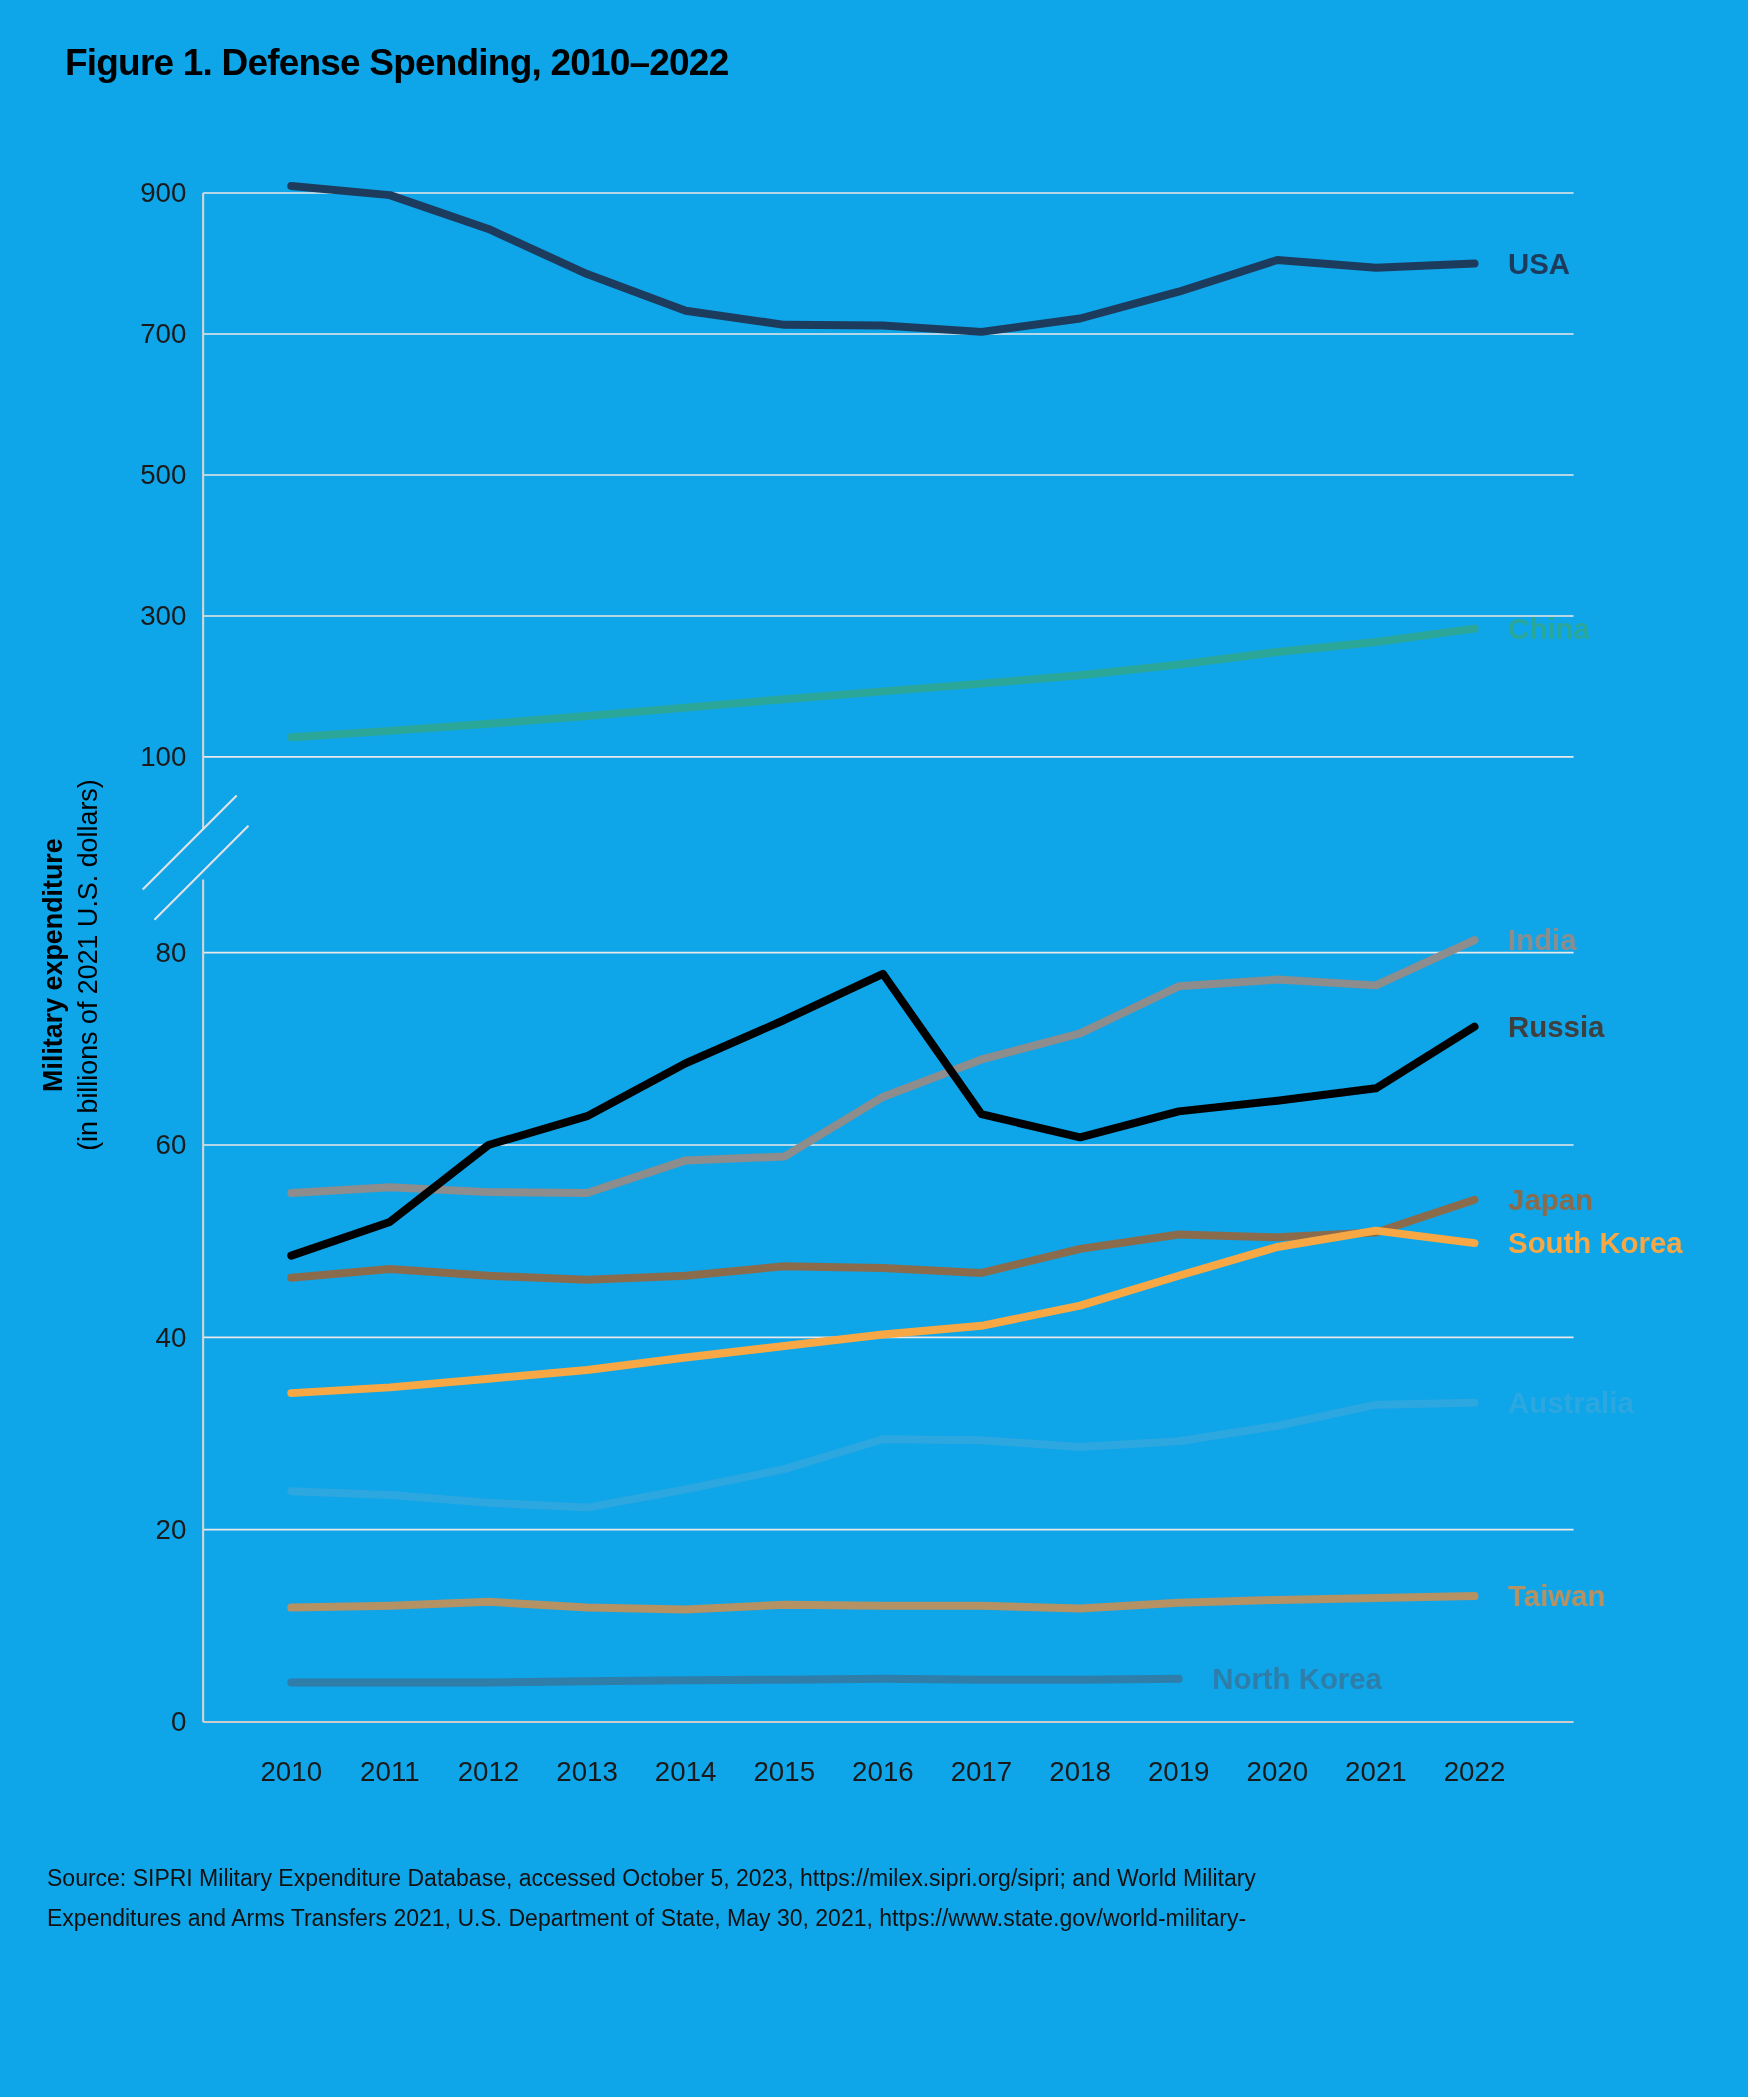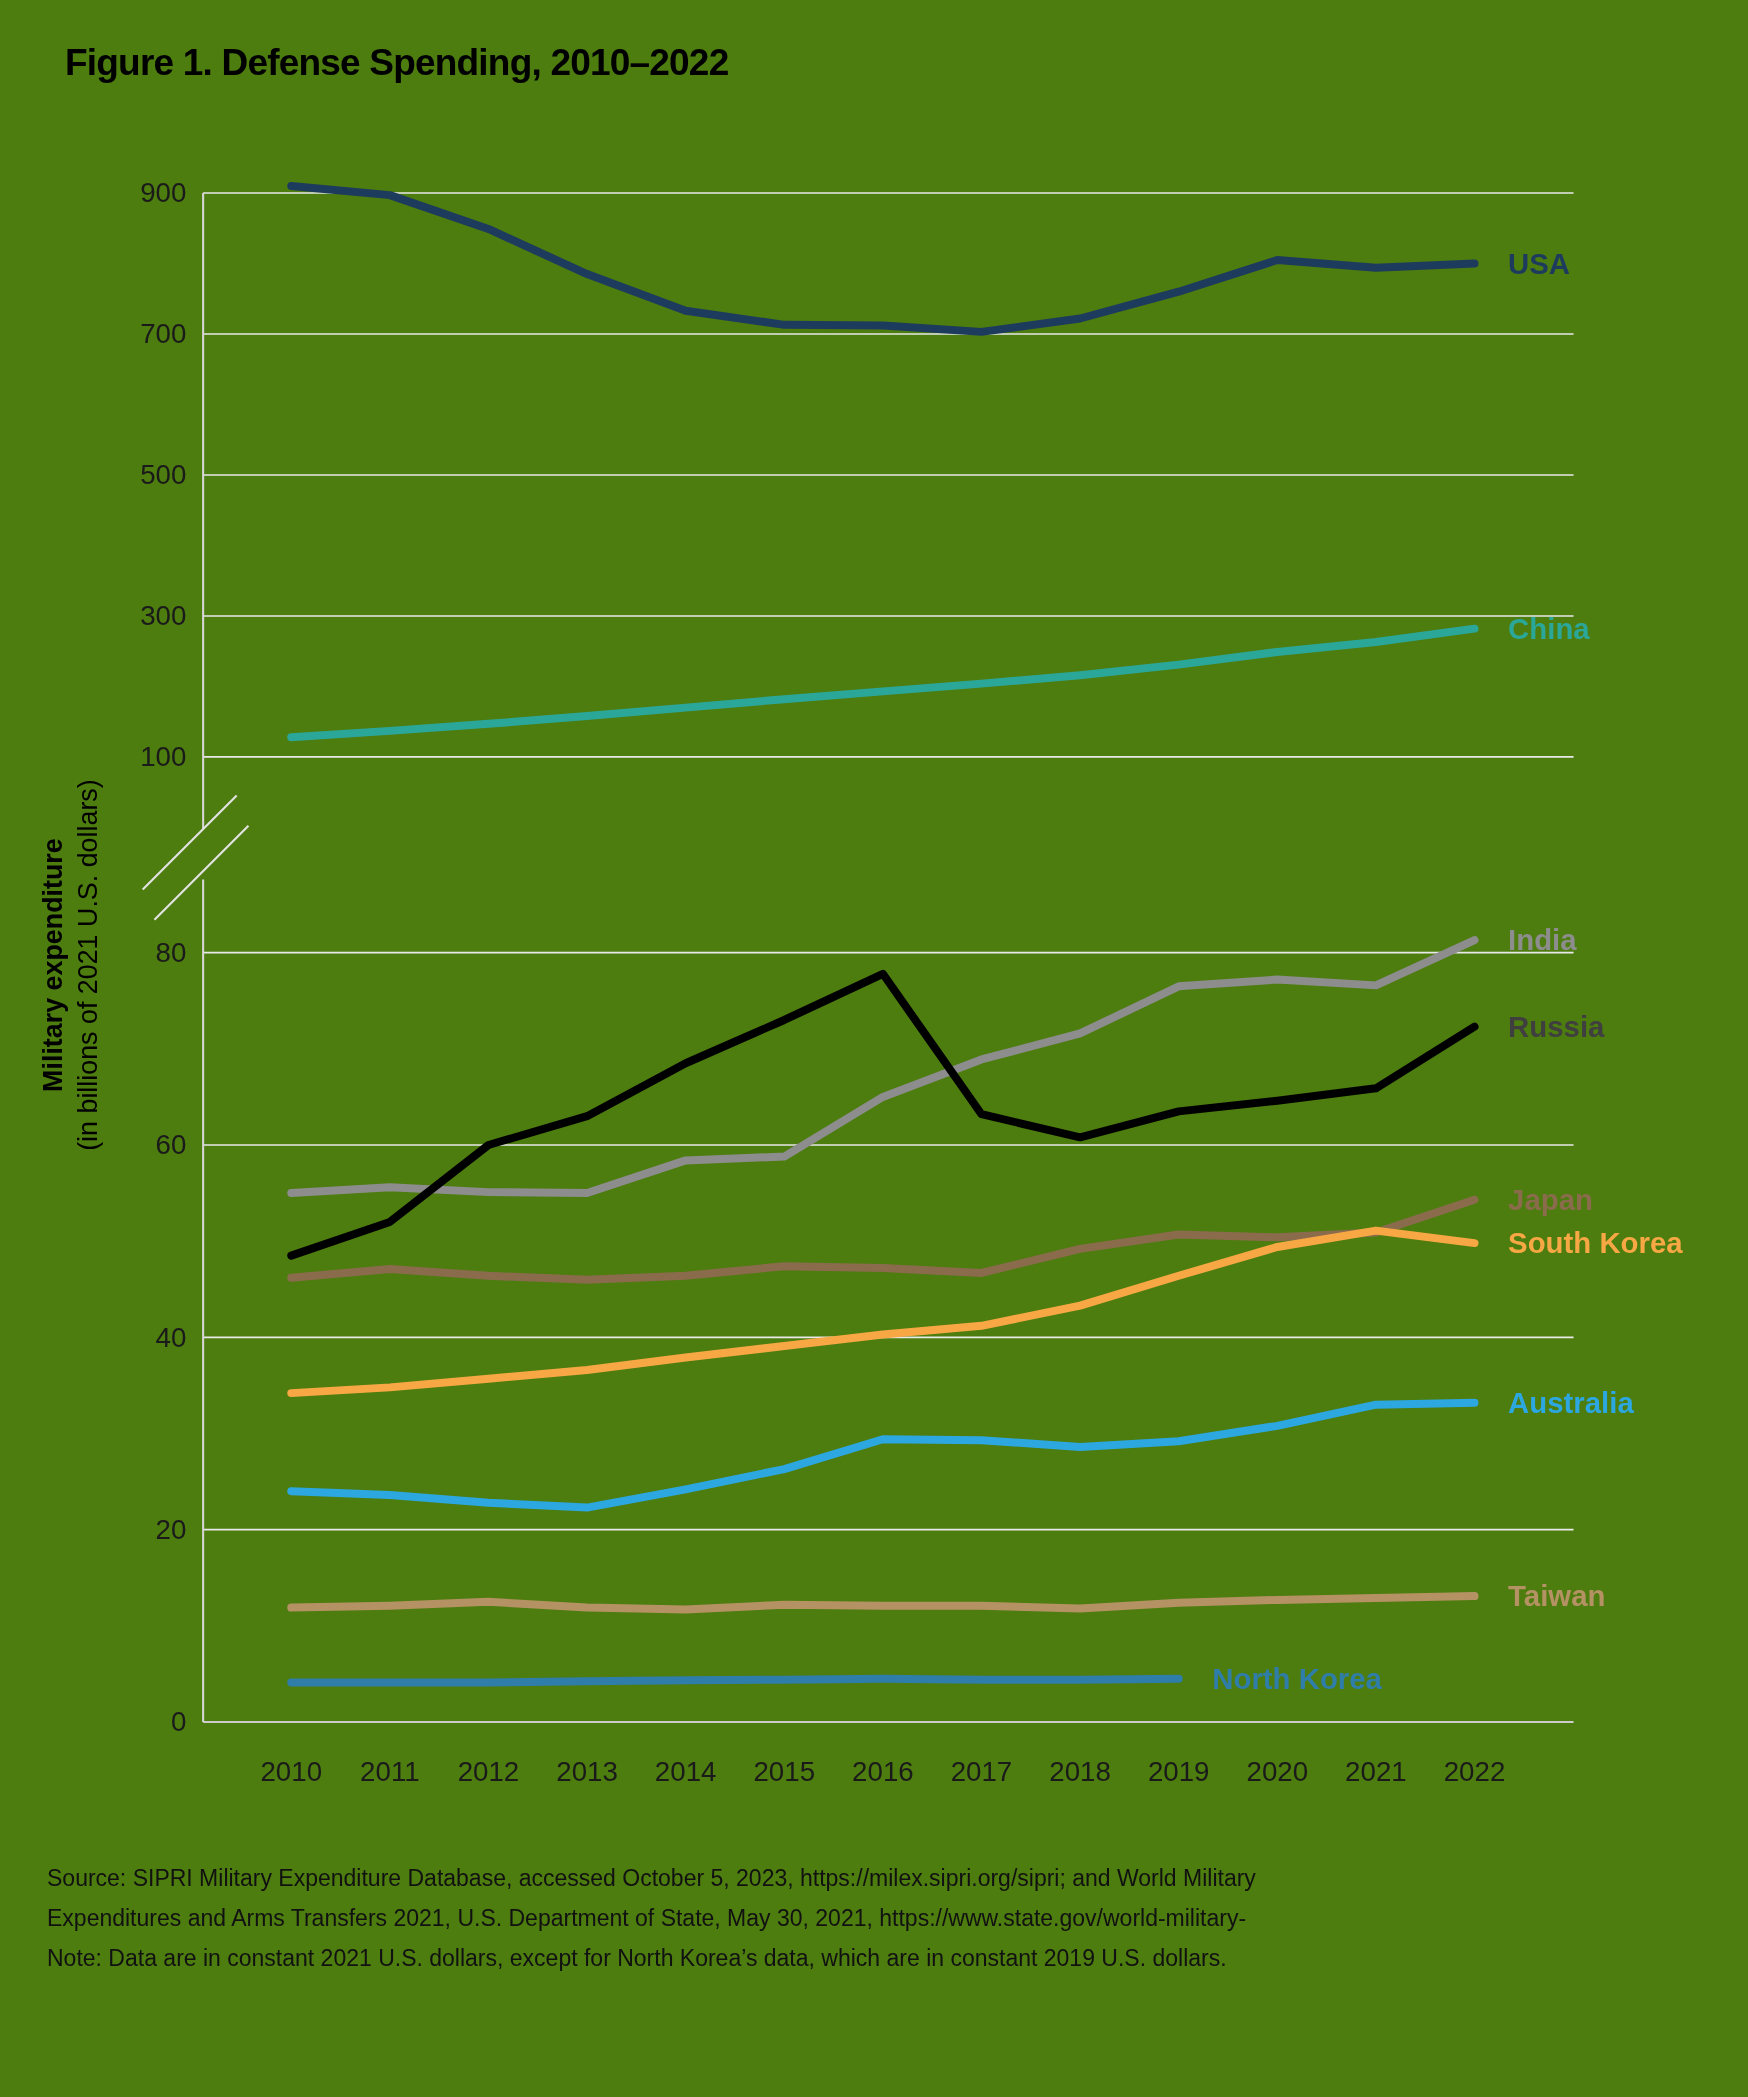--- a/index.html
+++ b/index.html
@@ -1,16 +1,16 @@
 <!DOCTYPE html>
 <html style="font-size:13.4px"><head>
 <meta charset="utf-8">
 <style>
   html,body{margin:0;padding:0;background:#ffffff;}
-  .page{position:relative;width:1749px;height:2098px;background:#4d7c0f;
+  .page{position:relative;width:1749px;height:2098px;background:#0ea5e9;
         font-family:"Liberation Sans",sans-serif;overflow:hidden;}
   .title{position:absolute;left:65px;top:42px;font-size:37px;font-weight:bold;
          color:#000000;letter-spacing:-0.8px;}
   .chart-svg{position:absolute;left:0;top:0;}
   .source{position:absolute;left:47px;top:1858px;font-size:23px;line-height:40px;color:#111111;}
   svg text{font-family:"Liberation Sans",sans-serif;}
 </style>
 </head>
 <body>
 
@@ -71,16 +71,15 @@
       <polyline points="347,1915.626 464.5,1913.334 582,1908.75 699.5,1915.626 817,1917.9180000000001 934.5,1912.188 1052,1913.334 1169.5,1913.334 1287,1916.772 1404.5,1909.896 1522,1906.458 1639.5,1904.166 1757,1901.874" fill="none" stroke="#b59263" stroke-width="9.5" stroke-linejoin="round" stroke-linecap="round"></polyline>
       <text x="1797" y="1913.874" font-size="35" font-weight="bold" fill="#b59263">Taiwan</text>
       <polyline points="347,2005.014 464.5,2005.014 582,2005.014 699.5,2003.295 817,2002.149 934.5,2001.576 1052,2000.43 1169.5,2001.576 1287,2001.576 1404.5,2000.43" fill="none" stroke="#2f7da9" stroke-width="9.5" stroke-linejoin="round" stroke-linecap="round"></polyline>
       <text x="1444.5" y="2012.43" font-size="35" font-weight="bold" fill="#2f7da9">North Korea</text>
       <text transform="translate(74,1150) rotate(-90)" text-anchor="middle" font-size="32" font-weight="bold" fill="#000000">Military expenditure</text>
       <text transform="translate(116,1150) rotate(-90)" text-anchor="middle" font-size="32" fill="#000000">(in billions of 2021 U.S. dollars)</text>
     </svg>
   <div class="source">
     <div>Source: SIPRI Military Expenditure Database, accessed October 5, 2023, https://milex.sipri.org/sipri; and World Military</div>
     <div>Expenditures and Arms Transfers 2021, U.S. Department of State, May 30, 2021, https://www.state.gov/world-military-</div>
-    <div>Note: Data are in constant 2021 U.S. dollars, except for North Korea’s data, which are in constant 2019 U.S. dollars.</div>
   </div>
 </div>
 
 
 </body></html>

